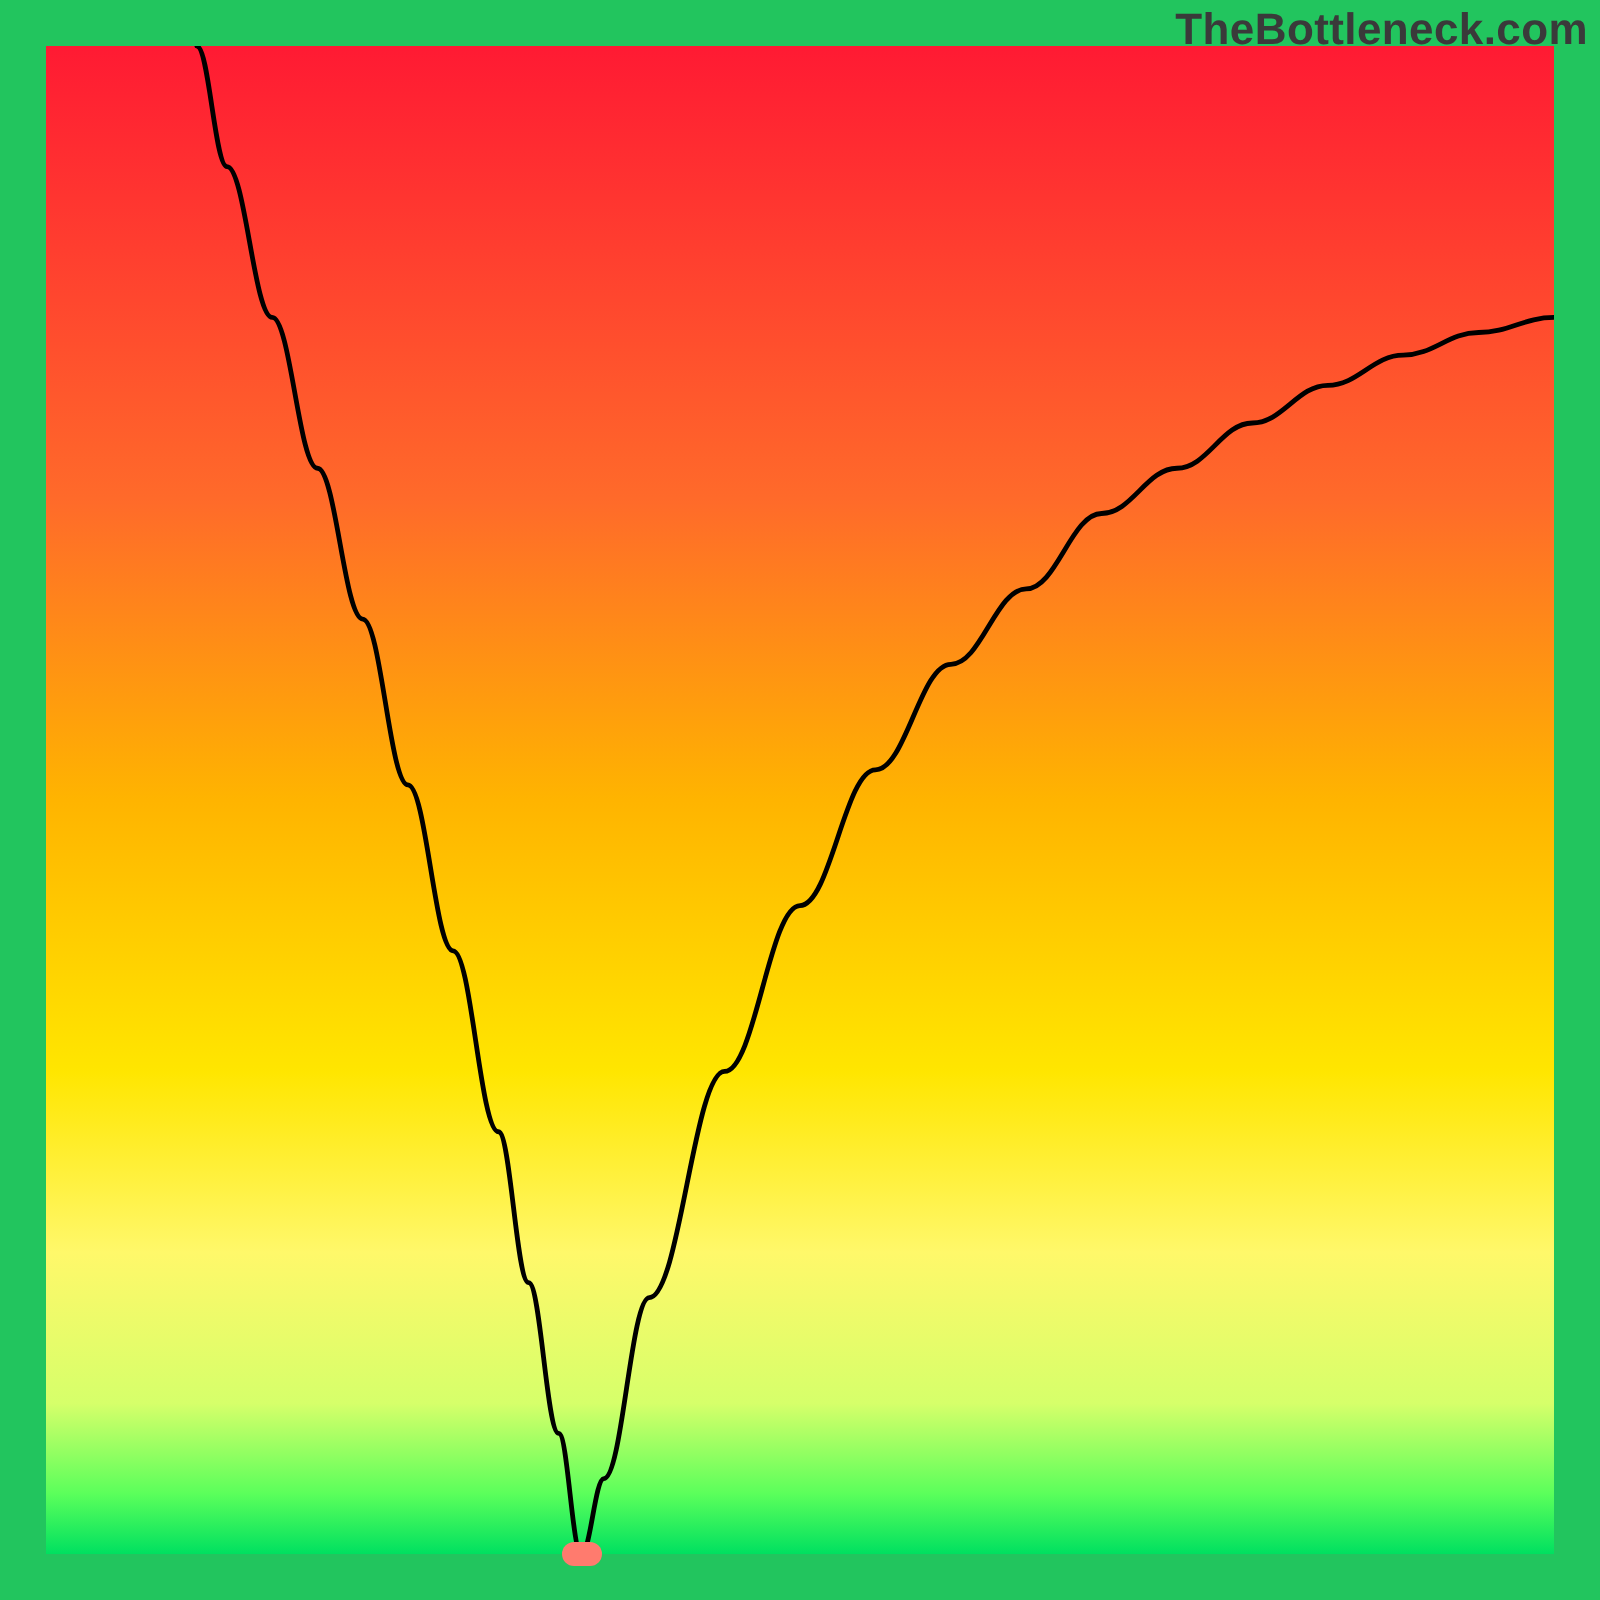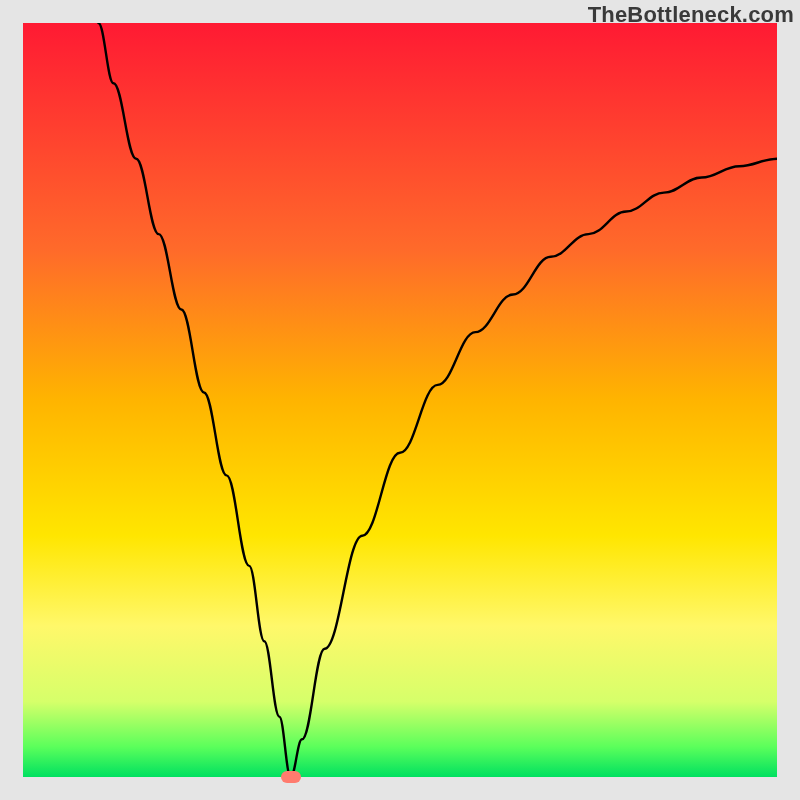--- a/index.html
+++ b/index.html
@@ -10,21 +10,21 @@
     background: #000;
     overflow: hidden;
     font-family: Arial, Helvetica, sans-serif;
   }
   .frame {
     position: absolute;
     top: 0;
     left: 0;
     width: 800px;
     height: 800px;
-    background: #e5e5e5;
+    background: #22c55e;
   }
   .plot {
     position: absolute;
     top: 23px;
     left: 23px;
     width: 754px;
     height: 754px;
     background: linear-gradient(
       to bottom,
       #ff1a33 0%,

